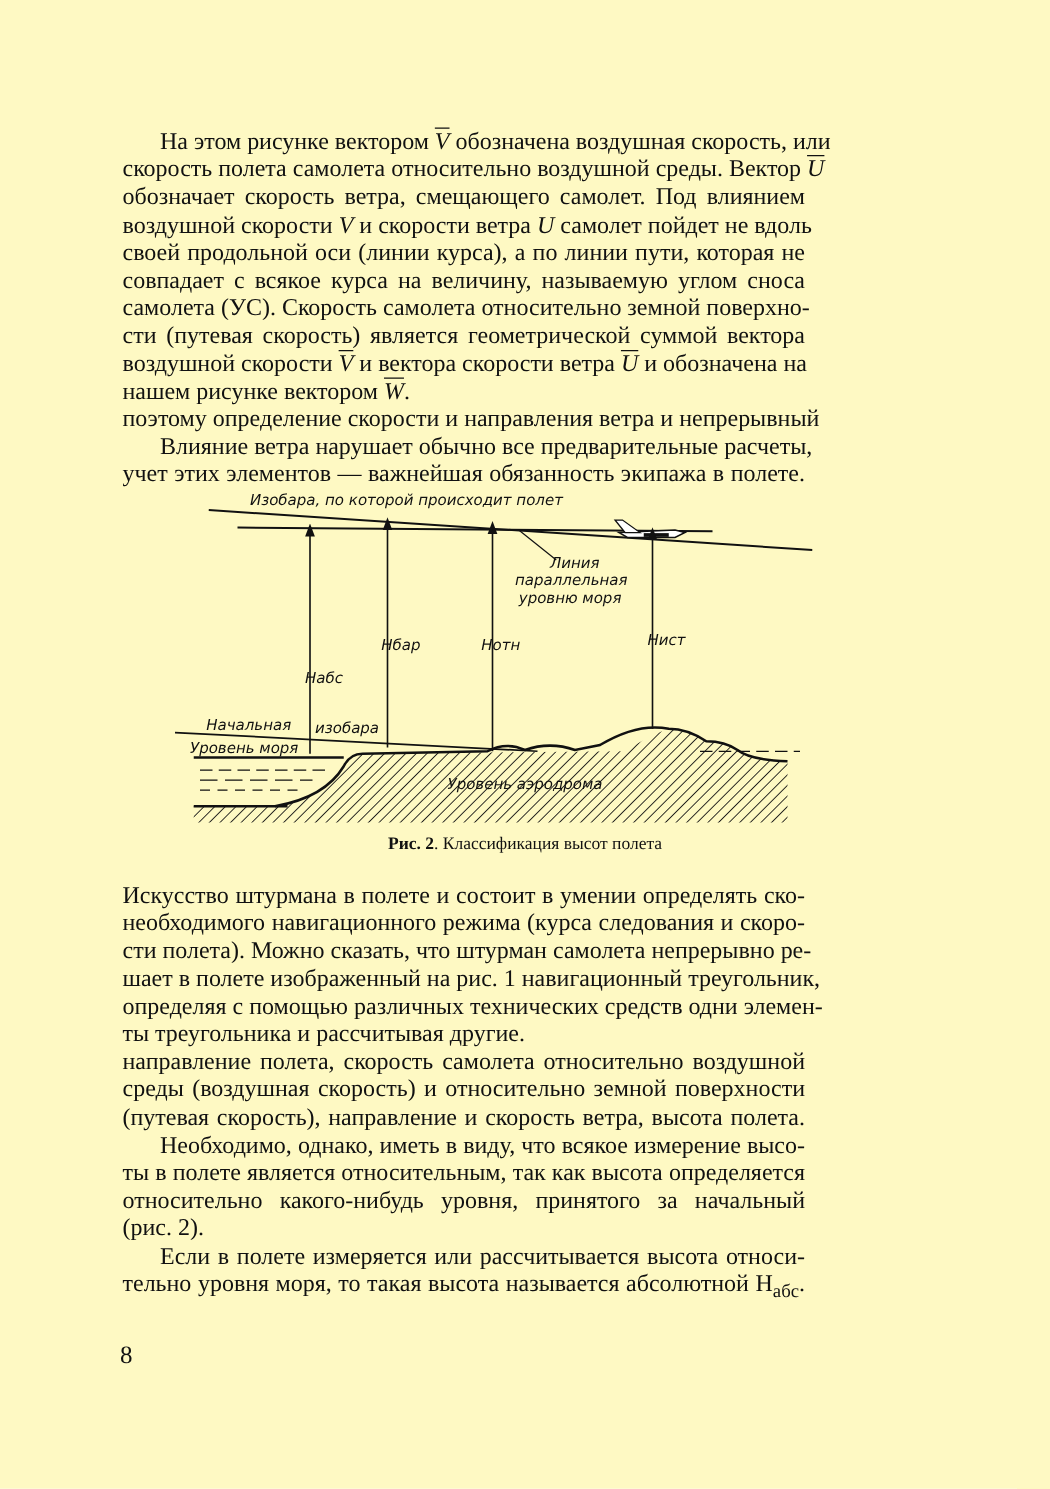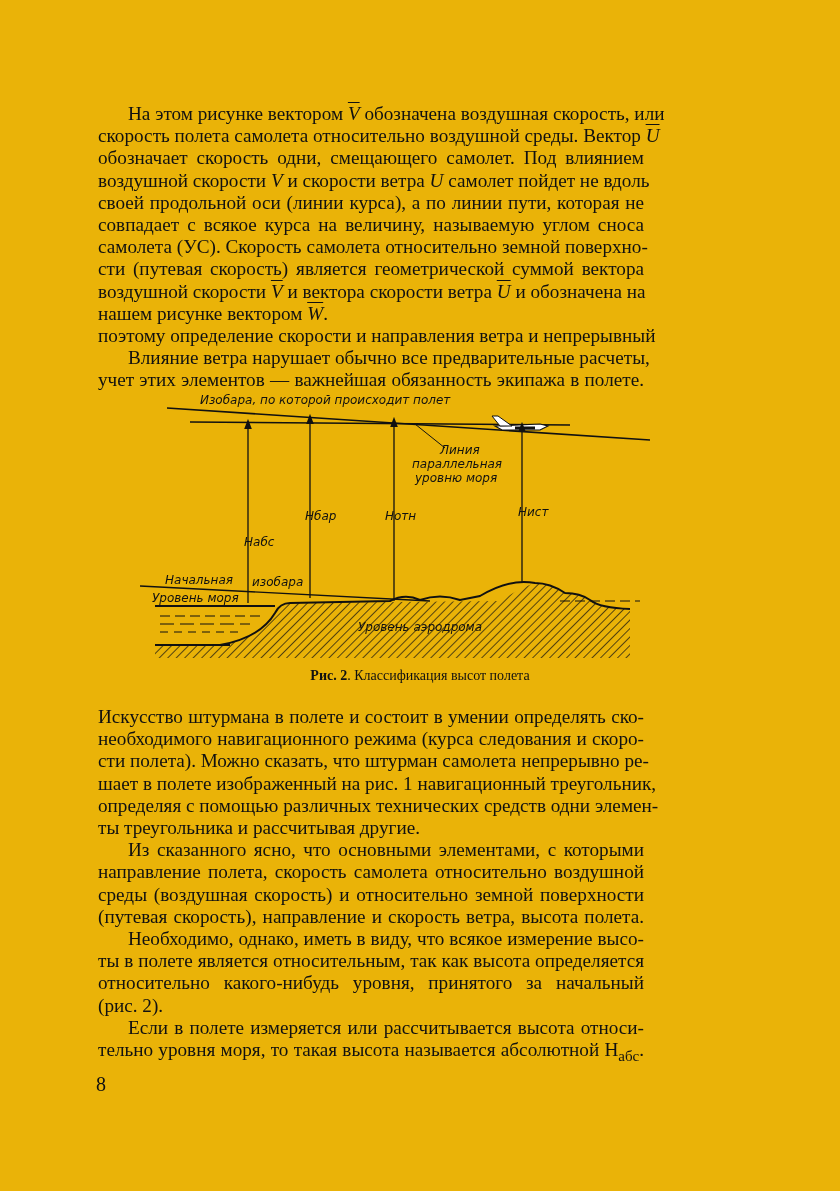--- a/index.html
+++ b/index.html
@@ -1,18 +1,18 @@
 <!DOCTYPE html>
 <html><head>
 <meta charset="utf-8">
 <style>
   html, body { margin: 0; padding: 0; background: #ffffff; }
   body { width: 840px; height: 1191px; position: relative; overflow: hidden;
          font-family: "Liberation Serif", "DejaVu Serif", serif; color: #111; }
-  .page { position: absolute; left: 0; top: 0; width: 840px; height: 1191px; background: #eab308; }
+  .page { position: absolute; left: 0; top: 0; width: 840px; height: 1191px; background: #fef9c3; }
   .text-block { position: absolute; left: 98px; width: 546px; font-size: 19.2px; line-height: 22.2px;
                 text-align: justify; }
   .para { margin: 0; }
   .para.indent { text-indent: 30px; }
   .line { display: block; text-align: justify; text-align-last: justify; white-space: nowrap; }
   .line.last { text-align-last: left; }
   .vec { font-style: italic; text-decoration: overline; }
   .it { font-style: italic; }
   .block1 { top: 103px; }
   .block2 { top: 706px; }
@@ -24,21 +24,21 @@
 </style>
 </head>
 <body>
 
 <div class="page">
 
   <div class="text-block block1">
     <p class="para indent">
       <span class="line"><span>На этом рисунке вектором </span><span class="vec">V</span><span> обозначена воздушная скорость, или</span></span>
       <span class="line" style="text-indent:0"><span>скорость полета самолета относительно воздушной среды. Вектор </span><span class="vec">U</span></span>
-      <span class="line" style="text-indent:0"><span>обозначает скорость одни, смещающего самолет. Под влиянием</span></span>
+      <span class="line" style="text-indent:0"><span>обозначает скорость ветра, смещающего самолет. Под влиянием</span></span>
       <span class="line" style="text-indent:0"><span>воздушной скорости </span><span class="it">V</span><span> и скорости ветра </span><span class="it">U</span><span> самолет пойдет не вдоль</span></span>
       <span class="line" style="text-indent:0"><span>своей продольной оси (линии курса), а по линии пути, которая не</span></span>
       <span class="line" style="text-indent:0"><span>совпадает с всякое курса на величину, называемую углом сноса</span></span>
       <span class="line" style="text-indent:0"><span>самолета (УС). Скорость самолета относительно земной поверхно-</span></span>
       <span class="line" style="text-indent:0"><span>сти (путевая скорость) является геометрической суммой вектора</span></span>
       <span class="line" style="text-indent:0"><span>воздушной скорости </span><span class="vec">V</span><span> и вектора скорости ветра </span><span class="vec">U</span><span> и обозначена на</span></span>
       <span class="line last" style="text-indent:0"><span>нашем рисунке вектором </span><span class="vec">W</span><span>.</span></span>
     </p>
     <p class="para">
       <span class="line">поэтому определение скорости и направления ветра и непрерывный</span>
@@ -111,21 +111,20 @@
   <div class="text-block block2">
     <p class="para">
       <span class="line">Искусство штурмана в полете и состоит в умении определять ско-</span>
       <span class="line">необходимого навигационного режима (курса следования и скоро-</span>
       <span class="line">сти полета). Можно сказать, что штурман самолета непрерывно ре-</span>
       <span class="line">шает в полете изображенный на рис. 1 навигационный треугольник,</span>
       <span class="line">определяя с помощью различных технических средств одни элемен-</span>
       <span class="line last">ты треугольника и рассчитывая другие.</span>
     </p>
     <p class="para">
-      <span class="line" style="padding-left:30px">Из сказанного ясно, что основными элементами, с которыми</span>
       <span class="line">направление полета, скорость самолета относительно воздушной</span>
       <span class="line">среды (воздушная скорость) и относительно земной поверхности</span>
       <span class="line">(путевая скорость), направление и скорость ветра, высота полета.</span>
     </p>
     <p class="para">
       <span class="line" style="padding-left:30px">Необходимо, однако, иметь в виду, что всякое измерение высо-</span>
       <span class="line">ты в полете является относительным, так как высота определяется</span>
       <span class="line">относительно какого-нибудь уровня, принятого за начальный</span>
       <span class="line last">(рис. 2).</span>
     </p>

